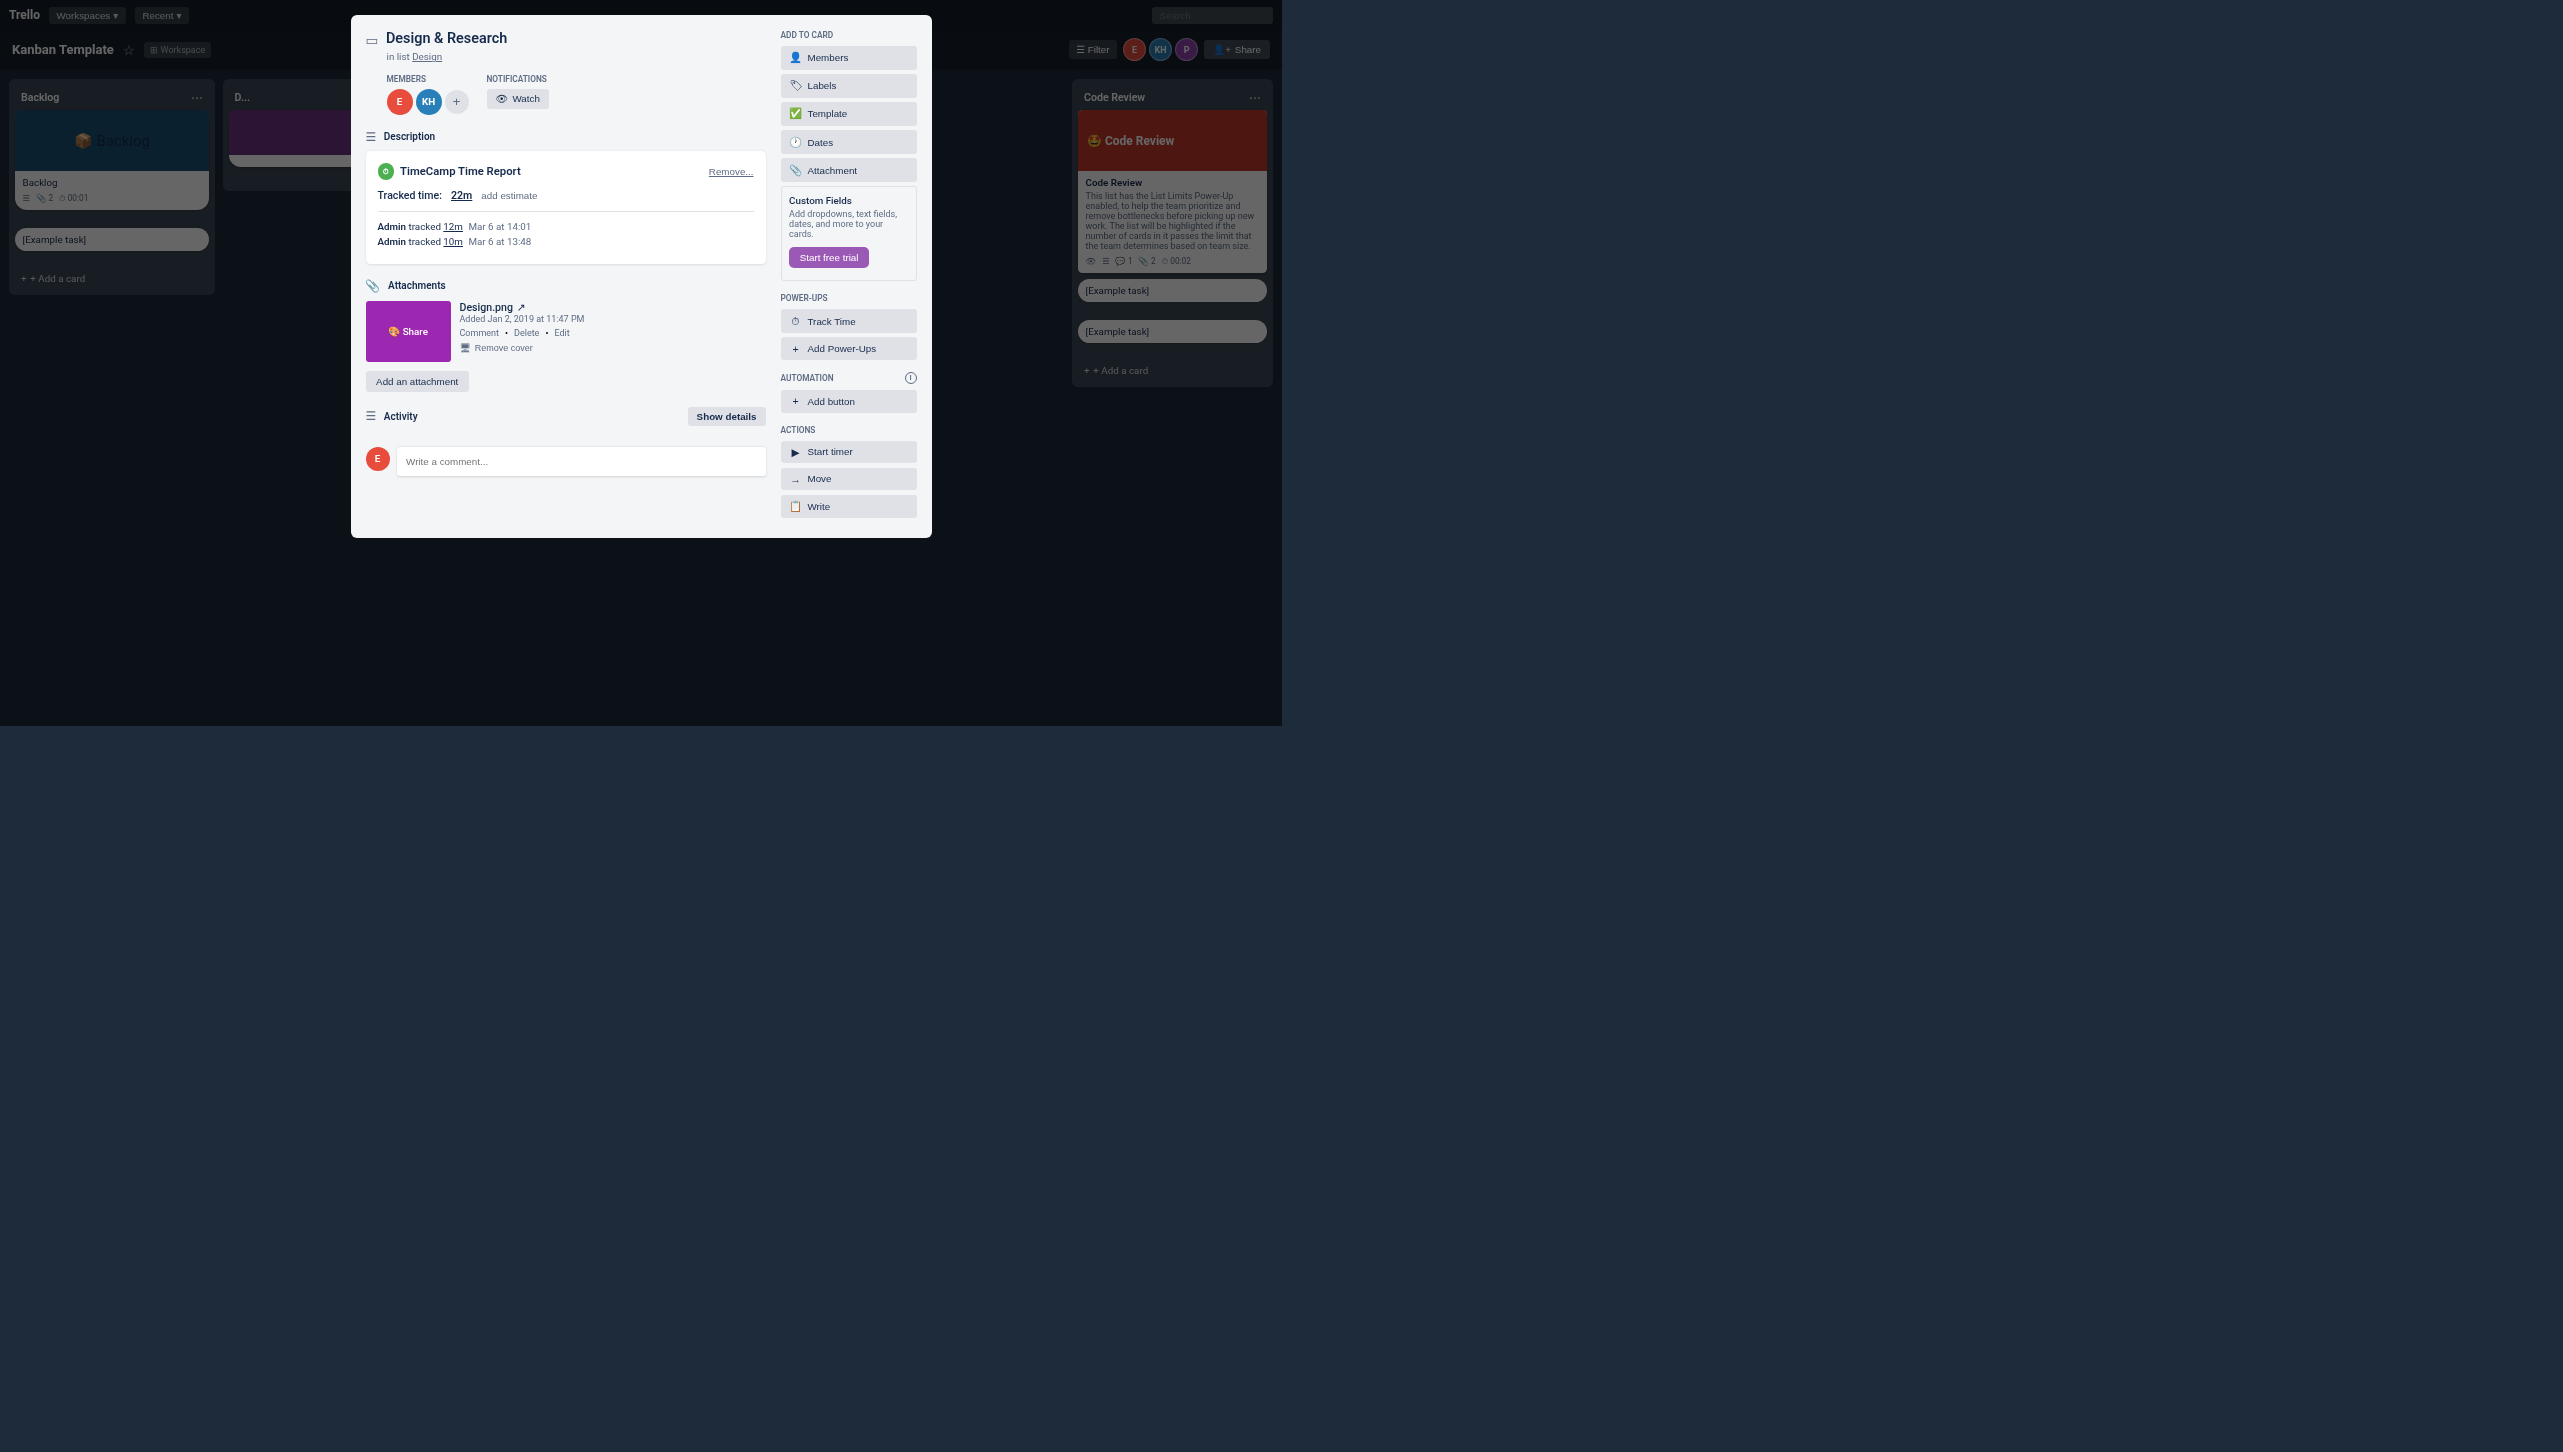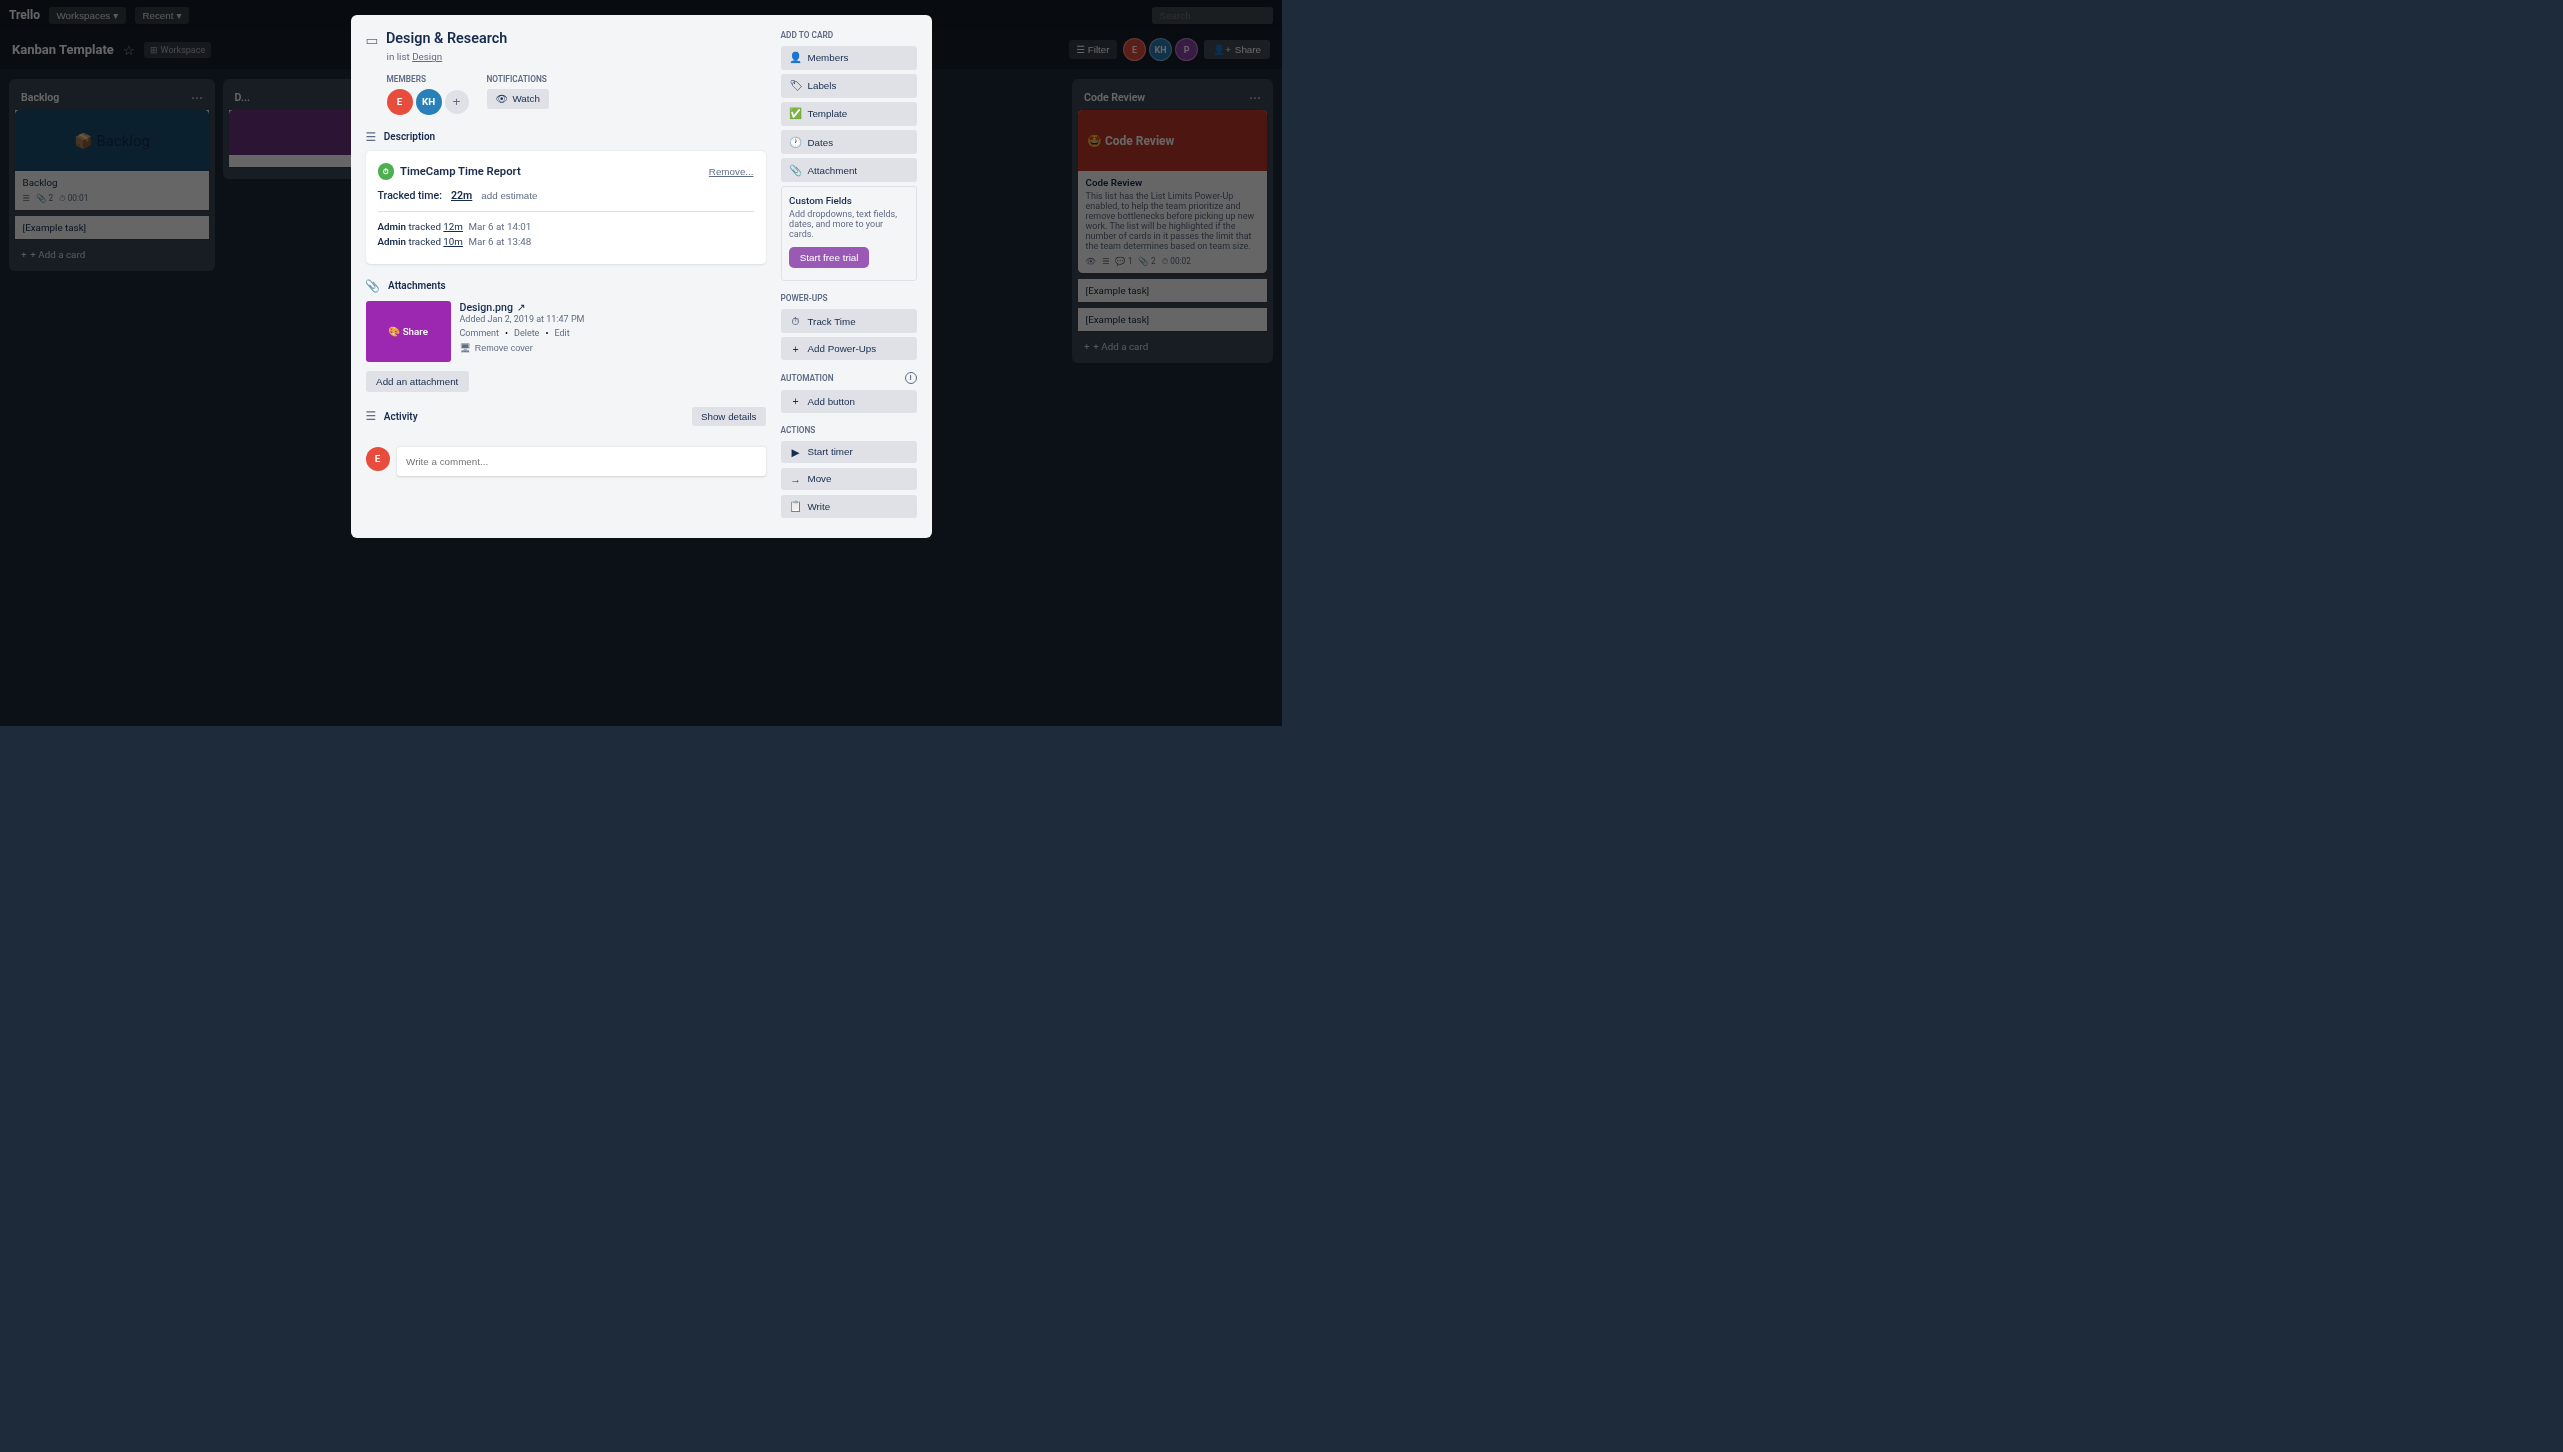--- a/index.html
+++ b/index.html
@@ -138,23 +138,23 @@
       font-weight: 600;
       color: #fff;
       padding: 4.5px 6px;
       display: flex;
       align-items: center;
       justify-content: space-between;
     }
     .column-more { color: rgba(255,255,255,0.7); cursor: pointer; font-size: 13.6px; }
     .card {
       background: #fff;
-      border-radius: 0;
+      border-radius: 12px;
       padding: 6px 7.6px;
-      margin-bottom: 6px;
+      margin-bottom: 18px;
       font-size: 9.8px;
       color: #172b4d;
       cursor: pointer;
       box-shadow: 0 0.8px 2.3px rgba(0,0,0,0.2);
     }
     .card-cover {
       border-radius: 3px;
       height: 61px;
       margin: -6px -7.6px 6px -7.6px;
       border-radius: 4.5px 4.5px 0 0;
@@ -529,20 +529,21 @@
       margin-bottom: 9px;
     }
     .show-details-btn {
       background: #dfe1e6;
       border: none;
       border-radius: 3px;
       padding: 3.8px 9px;
       font-size: 9.8px;
       color: #172b4d;
       cursor: pointer;
+      font-weight: bold;
     }
     .comment-row {
       display: flex;
       gap: 7.6px;
       align-items: flex-start;
     }
     .comment-avatar {
       width: 24px;
       height: 24px;
       border-radius: 50%;

